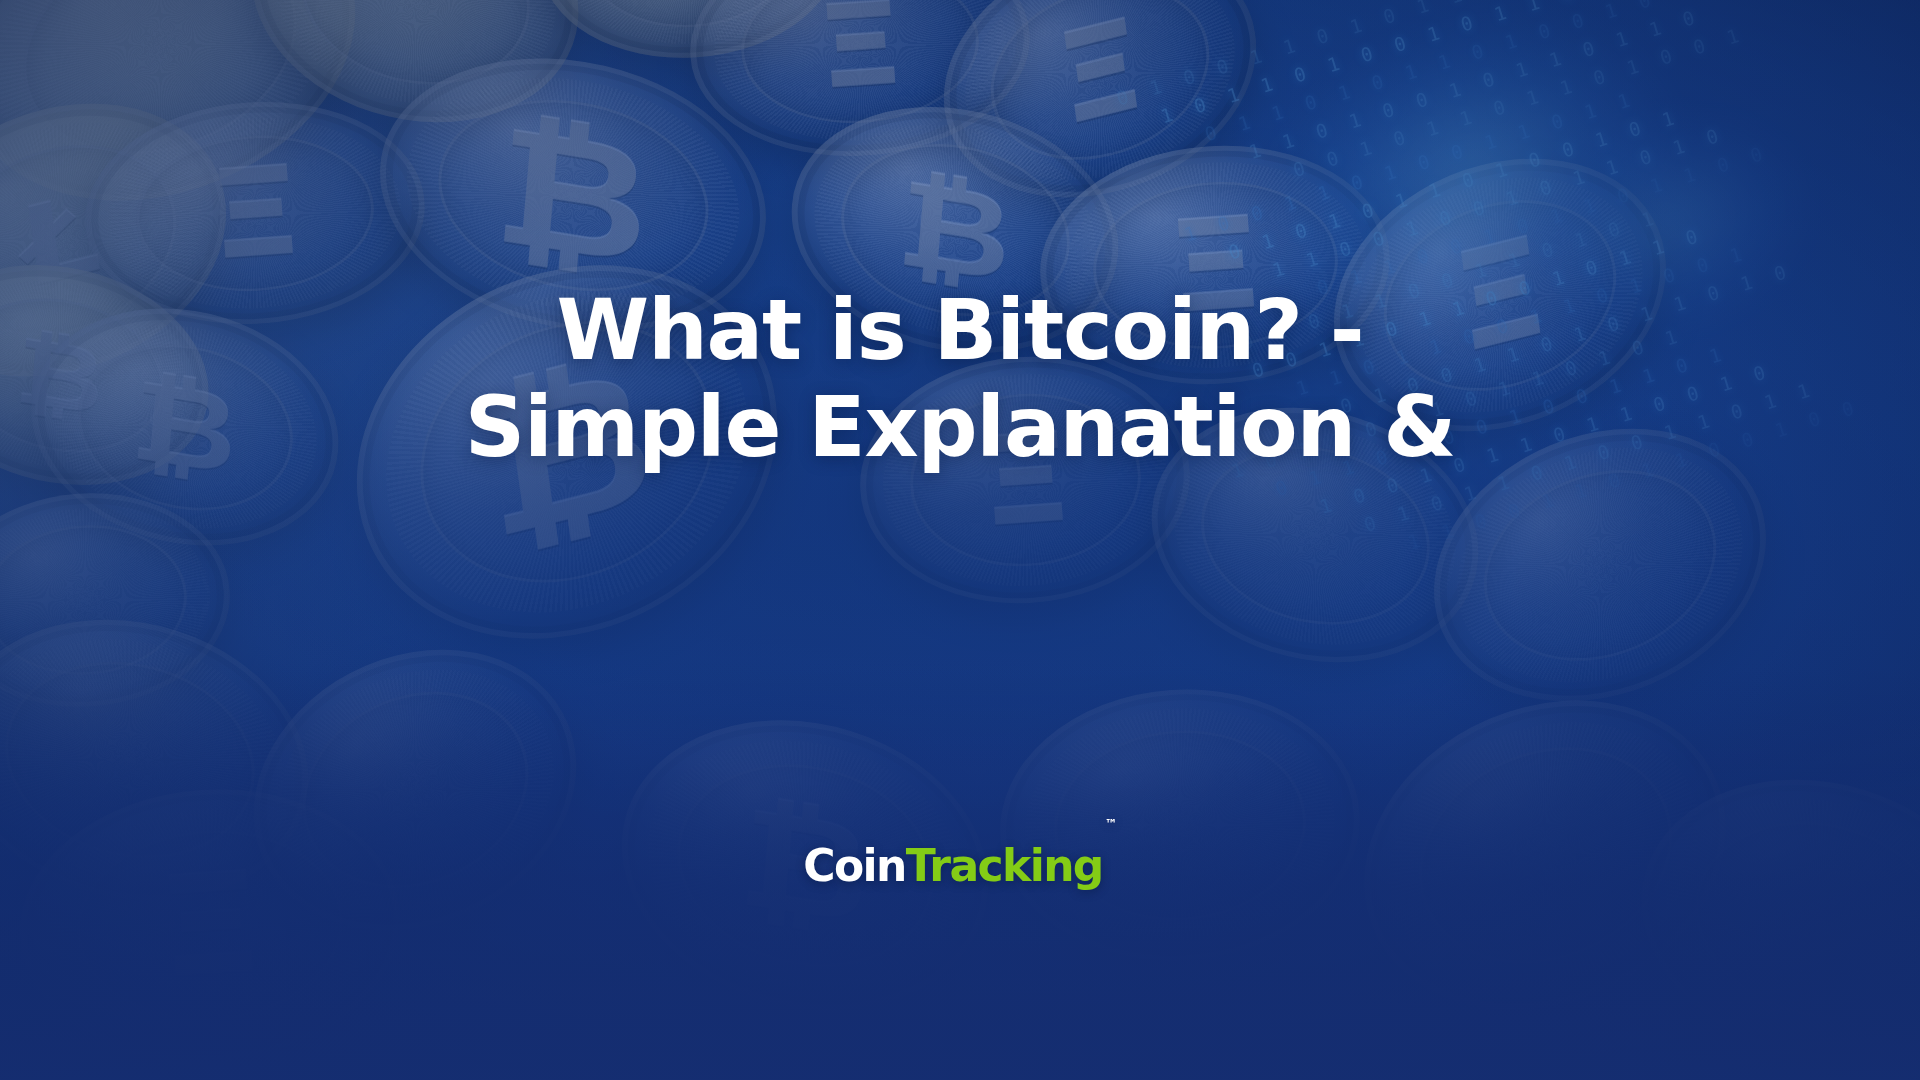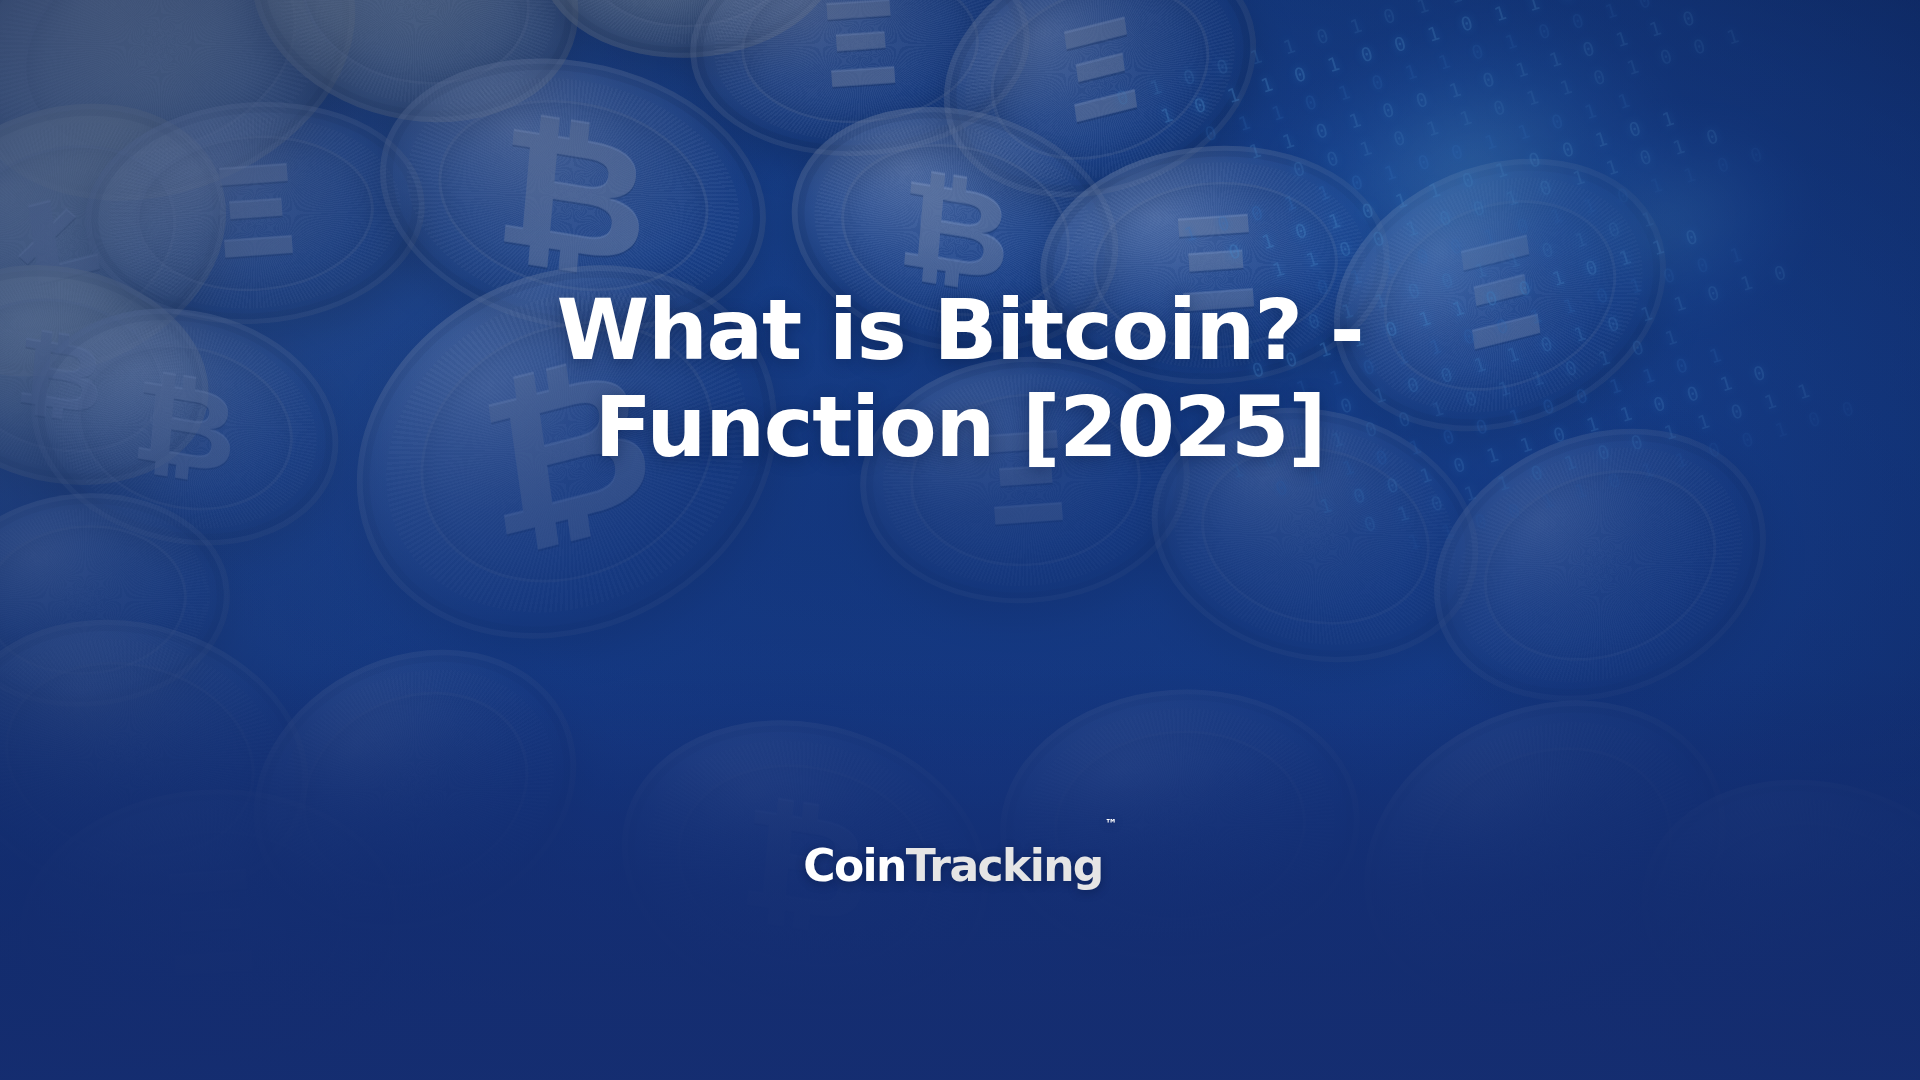--- a/index.html
+++ b/index.html
@@ -121,21 +121,21 @@
   .logo .wordmark{
     font-family:"DejaVu Sans", sans-serif;
     font-weight:700;
     font-size:44px;
     letter-spacing:-1.6px;
     line-height:1;
     display:inline-flex; align-items:flex-start;
     text-shadow:0 2px 10px rgba(5,20,58,.45);
   }
   .logo .coin-part{ color:#ffffff; }
-  .logo .tracking-part{ color:#e5e5e5; }
+  .logo .tracking-part{ color:#84cc16; }
   .logo .tm{
     font-size:12px; font-weight:700; color:#ffffff;
     margin-left:2px; position:relative; top:-26px; letter-spacing:0;
   }
 </style>
 </head>
 <body>
 
 <div class="banner">
 
@@ -232,21 +232,21 @@
     <div class="grade-blue"></div>
     <div class="vignette"></div>
     <div class="text-scrim"></div>
     <div class="bottom-fade"></div>
   </div>
 
   <div class="content">
 
     <h1 class="headline">
       <span class="line">What is Bitcoin? -</span>
-      <span class="line">Function [2025]</span>
+      <span class="line">Simple Explanation &amp;</span>
     </h1>
 
     <div class="logo">
       <span class="wordmark">
         <span class="coin-part">Coin</span>
           <span class="tracking-part">Tracking</span>
           <span class="tm">™</span>
       </span>
     </div>
 

